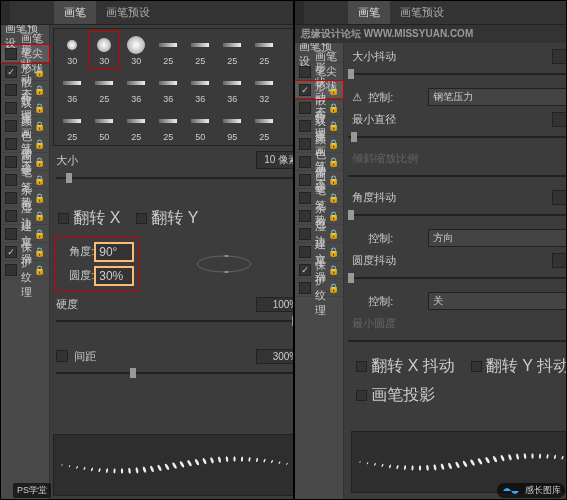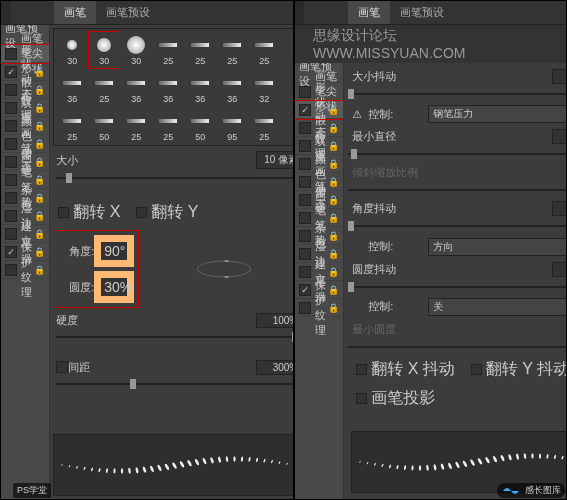--- a/index.html
+++ b/index.html
@@ -20,36 +20,36 @@
 .opt-row .chk { width: 12px; height: 12px; border: 1px solid #222; background: #333; margin-right: 4px; display: flex; align-items: center; justify-content: center; font-size: 9px; }
 .opt-row .chk.on::after { content: "✓"; color: #ccc; }
 .opt-row .lbl { flex: 1; font-size: 11px; }
 .opt-row .lock { font-size: 9px; color: #888; margin-left: 2px; }
 .opt-row.sel { background: #5a5a5a; }
 .brush-grid { display: flex; flex-wrap: wrap; padding: 2px; border: 1px solid #222; margin: 3px; height: 118px; overflow: hidden; background: #3a3a3a; }
 .bcell { width: 30px; height: 36px; display: flex; flex-direction: column; align-items: center; justify-content: center; margin: 1px; }
 .bcell.sel { outline: 1px solid #c00; }
 .bicon { width: 22px; height: 22px; display: flex; align-items: center; justify-content: center; }
 .bsize { font-size: 9px; color: #ccc; }
-.slider-row { display: flex; align-items: center; padding: 2px 6px; }
+.slider-row { display: flex; align-items: center; padding: 2px 6px; gap: 6px; }
 .slider-row .slbl { width: 48px; font-size: 11px; }
 .slider-row .sval { width: 46px; background: #333; border: 1px solid #222; padding: 1px 3px; text-align: right; font-size: 10px; }
 .slider-track { flex: 1; height: 14px; position: relative; }
 .slider-track::before { content: ""; position: absolute; top: 6px; left: 0; right: 0; height: 2px; background: #222; }
 .slider-track .knob { position: absolute; top: 2px; width: 6px; height: 10px; background: #999; }
 .angle-box { display: flex; align-items: center; gap: 8px; padding: 4px 6px; }
 .angle-fields { display: flex; flex-direction: column; gap: 4px; outline: 1px solid #c00; padding: 4px; }
 .afrow { display: flex; align-items: center; gap: 0; }
 .afrow .albl { width: 34px; text-align: right; font-size: 11px; }
-.afrow .aval { width: 40px; background: #333; border: 7px solid #fdba74; padding: 1px 3px; font-size: 14px; }
+.afrow .aval { width: 40px; background: #333; border: 2px solid #fdba74; padding: 1px 3px; font-size: 12px; }
 .angle-widget { width: 54px; height: 54px; border: 1px solid #777; border-radius: 50%; position: relative; transform: scaleY(0.3); }
 .angle-widget .dot { position: absolute; width: 5px; height: 5px; background: #aaa; border-radius: 50%; }
 .preview { height: 62px; background: #2e2e2e; border: 1px solid #222; margin: 3px; display: flex; align-items: center; justify-content: center; }
 .stroke { width: 250px; height: 24px; }
-.rhdr { display: flex; justify-content: space-between; background: #333; padding: 2px 18px; font-size: 14px; color: #999; }
+.rhdr { display: flex; justify-content: space-between; background: #333; padding: 2px 6px; font-size: 10px; color: #999; font-weight: bold; }
 .rcontent { flex: 1; padding: 3px 4px; }
 .rrow { display: flex; align-items: center; padding: 3px 4px; gap: 6px; }
 .rrow .rlbl { width: 54px; font-size: 11px; }
 .rrow .rval { width: 50px; background: #333; border: 1px solid #222; padding: 1px 3px; text-align: right; font-size: 10px; }
 .rrow .rsel { flex: 1; background: #444; border: 1px solid #222; padding: 1px 4px; font-size: 10px; display: flex; justify-content: space-between; }
 .rrow.dim { color: #666; }
 .badge { position: absolute; bottom: 2px; background: rgba(0,0,0,0.6); padding: 1px 4px; font-size: 9px; border-radius: 2px; }
 .badge.l { left: 13px; margin-top: 23px; }
 .badge.r { right: 2px; display: flex; align-items: center; gap: 4px; border-radius: 7px; }
 .chips { display: flex; gap: 16px; padding: 4px 8px; }

